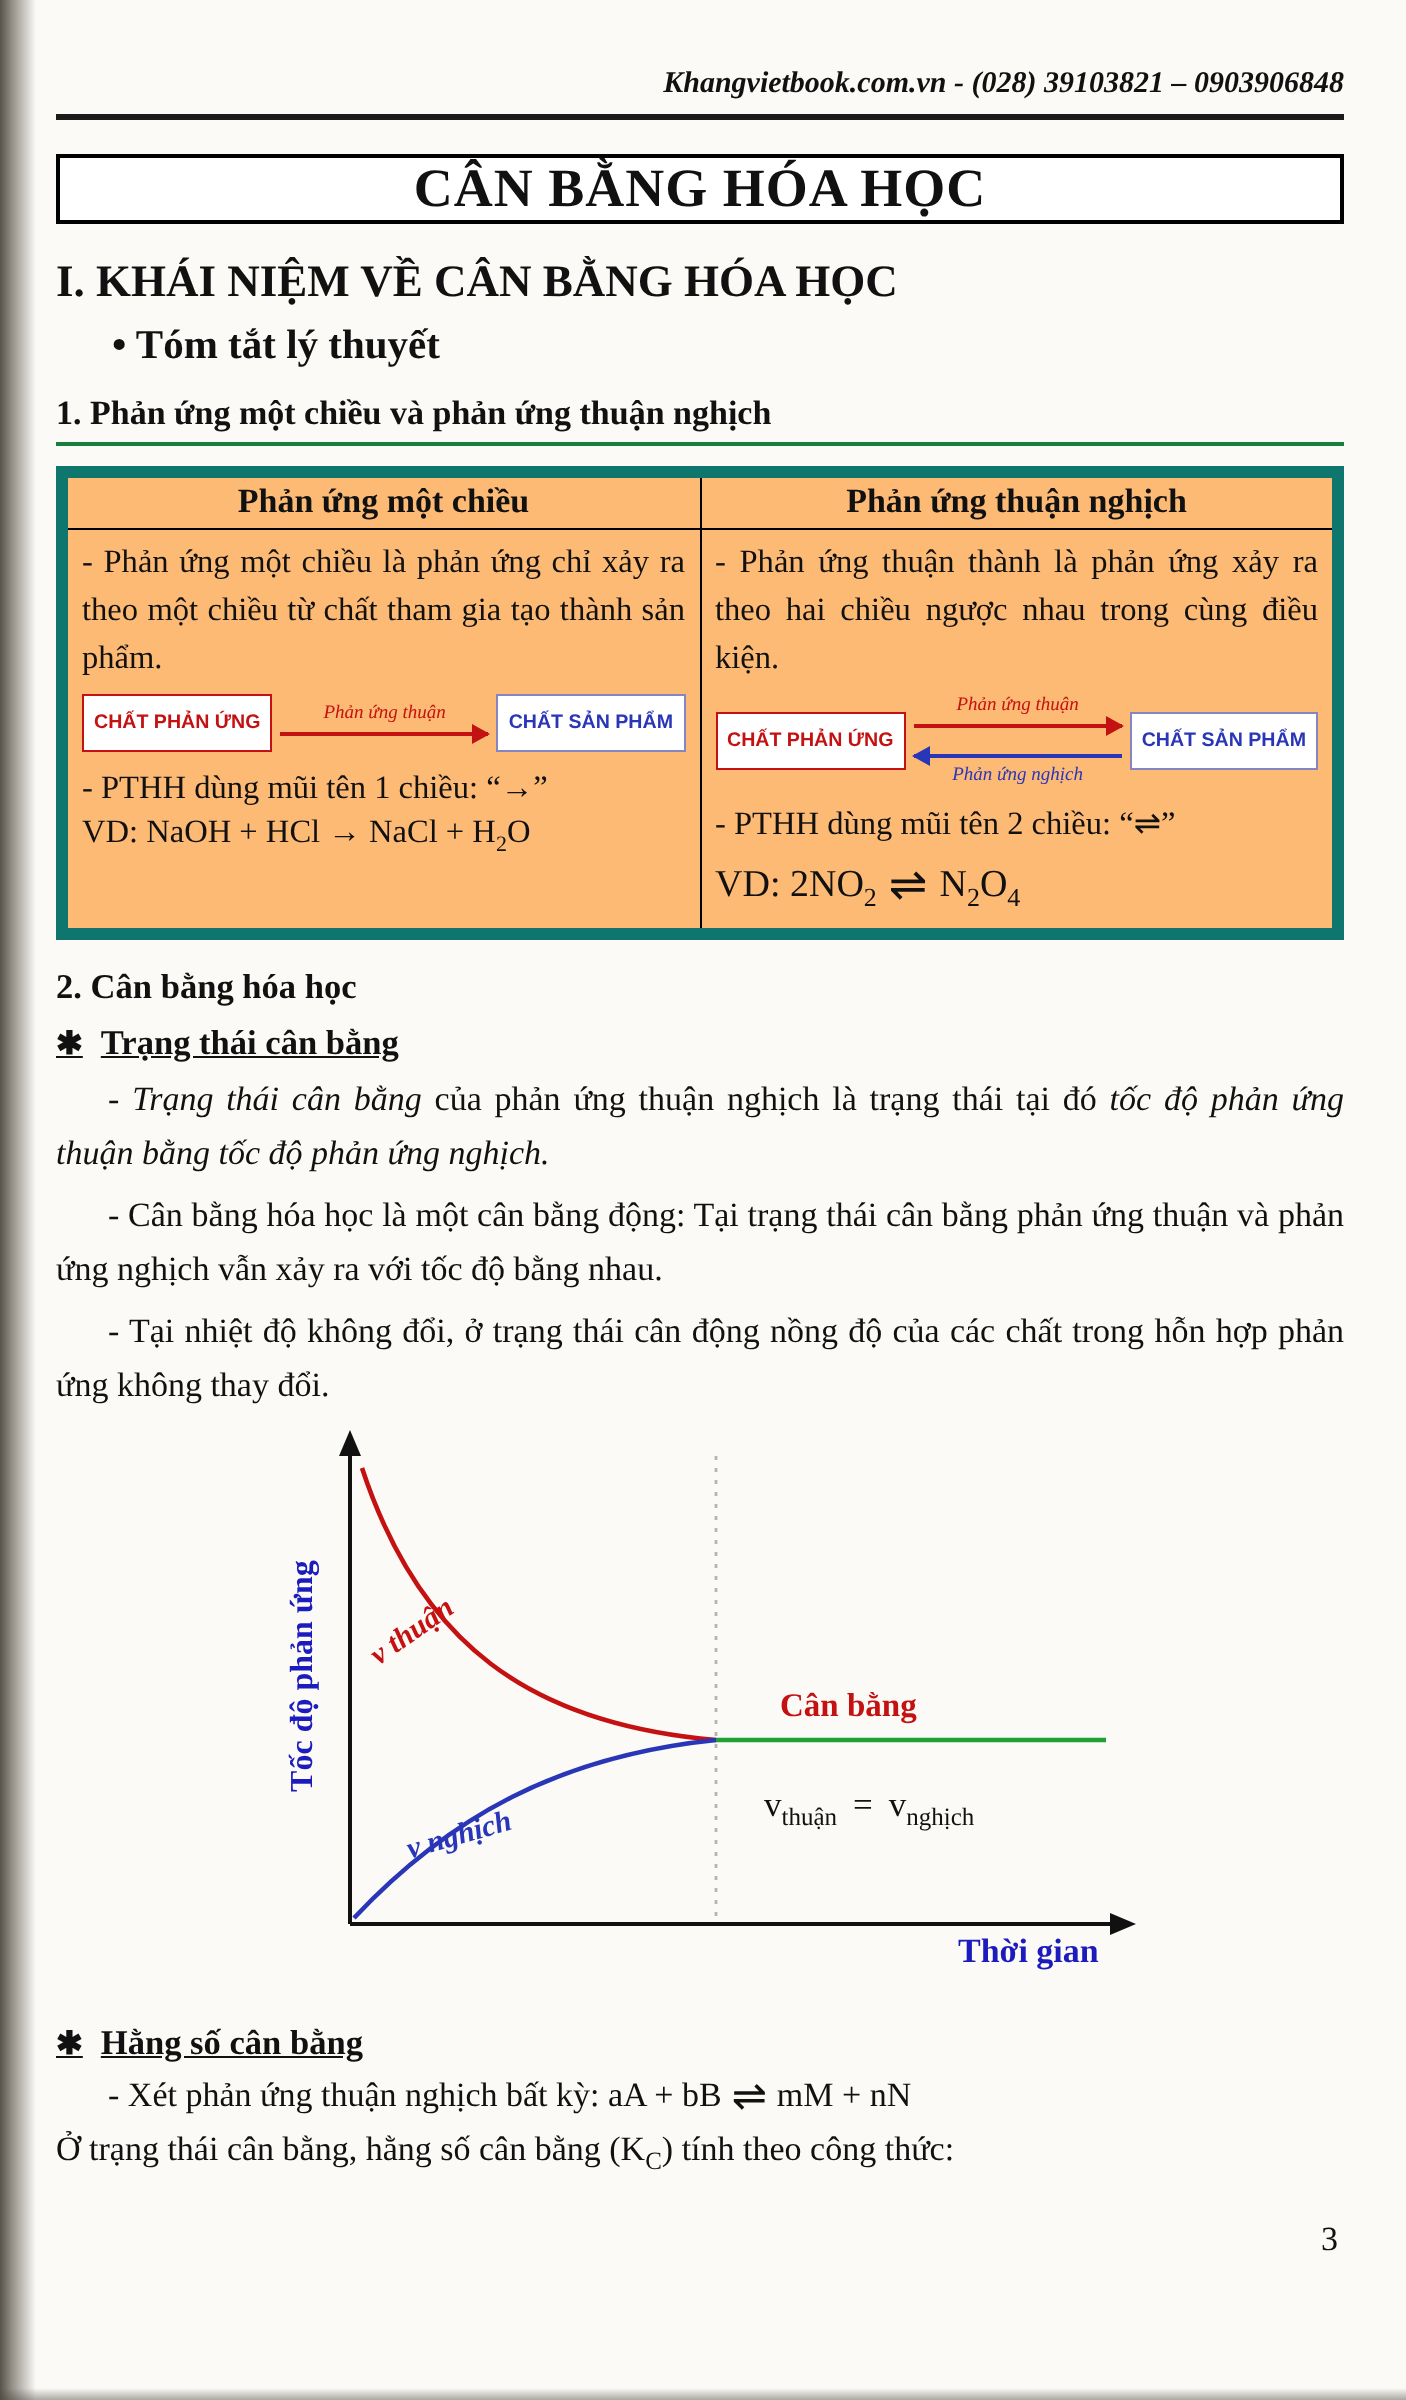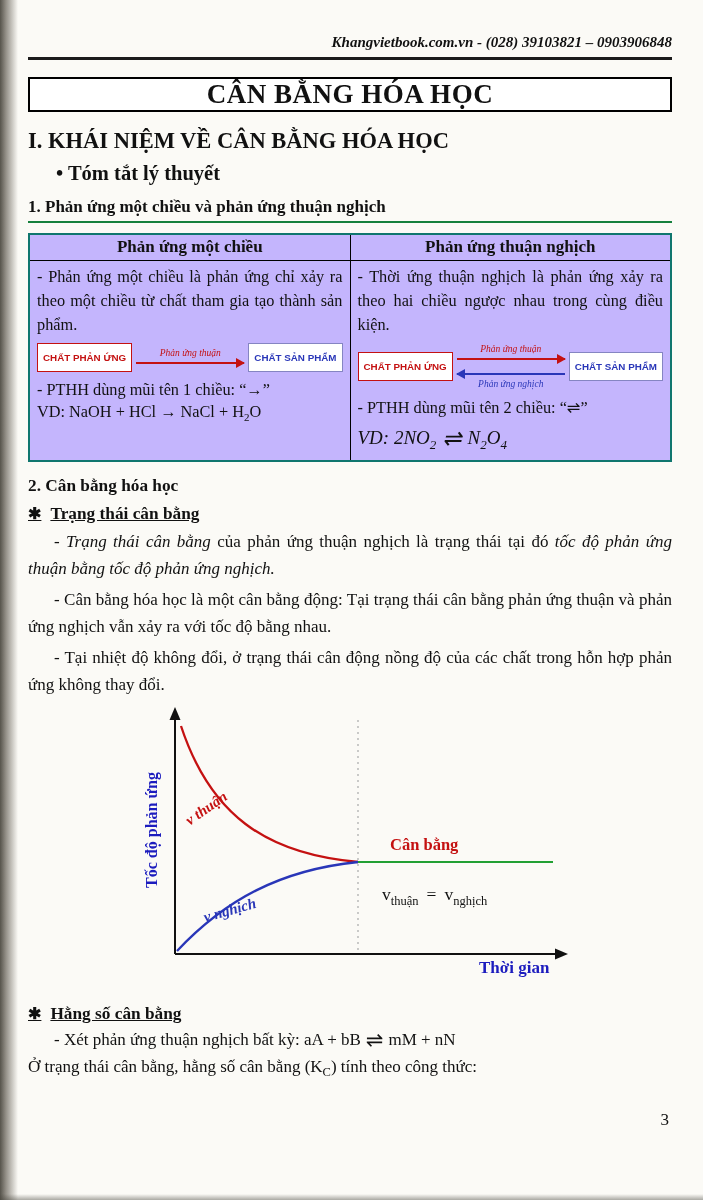--- a/index.html
+++ b/index.html
@@ -19,21 +19,21 @@
              display:flex; align-items:center; }
   .book-title { flex:1; display:flex; align-items:center; justify-content:center;
              font-weight:bold; font-size:27px; letter-spacing:.5px;text-align:right; }
 
   .h1 { margin:16px 28px 0; font-size:22.5px; font-weight:bold; }
   .summary { margin:8px 28px 0 56px; font-size:20.5px; font-weight:bold; }
   .topic { margin:12px 31px 0 28px; font-size:17px; font-weight:bold;
            border-bottom:2px solid #15803d; padding-bottom:4px; }
 
   table.cmp { margin:10px 31px 0 28px; border-collapse:collapse; width:calc(100% - 59px);
-              table-layout:fixed; border:2px solid #0f766e; background:#c4b5fd; }
+              table-layout:fixed; border:6px solid #0f766e; background:#fdba74; }
   .cmp th, .cmp td { border:1.6px solid #000; }
   .cmp th { font-size:17px; padding:2px 4px 3px; text-align:center; }
   .cmp td { vertical-align:top; padding:2px 7px 8px; }
   .cell-para { margin:2px 0 4px; font-size:16.3px; line-height:24px; text-align:justify; }
   .diagram { display:flex; align-items:center; margin:6px 0 8px; }
   .chem-box { border:1.6px solid; font-family:"Liberation Sans", sans-serif; font-weight:bold;
               font-size:9.8px; padding:8px 5px; white-space:nowrap; background:#fff; }
   .chem-box.red { color:#c41111; border-color:#c41111; }
   .chem-box.blue { color:#2936b8; border-color:#8585c2; }
   .arrow-col { flex:1; padding:0 4px; min-width:0; }
@@ -42,21 +42,21 @@
   .arrow { position:relative; height:2px; background:currentColor; margin:3px 0; }
   .arrow.red { color:#c41111; } .arrow.blue { color:#2936b8; }
   .arrow.right::after { content:""; position:absolute; right:-1px; top:-4px;
      border-top:5px solid transparent; border-bottom:5px solid transparent; border-left:9px solid currentColor; }
   .arrow.left::before { content:""; position:absolute; left:-1px; top:-4px;
      border-top:5px solid transparent; border-bottom:5px solid transparent; border-right:9px solid currentColor; }
   .gap7 { height:7px; }
   .cell-note { margin:2px 0; font-size:16.3px; }
   .cell-vd { margin:2px 0 0; font-size:16.3px; }
   .cell-vd sub { font-size:11px; }
-  .cell-vd.big { font-size:19px; margin-top:7px;font-style:italic; }
+  .cell-vd.big { font-size:19px; margin-top:7px; }
   .cell-vd.big sub { font-size:13px; }
   .harpoon { font-size:23px; vertical-align:-2px; padding:0 6px; }
 
   .h2 { margin:14px 28px 5px; font-size:17.3px; font-weight:bold; }
   .hstar { margin:8px 28px 0; font-size:17.3px; font-weight:bold;text-decoration:underline; }
   .hstar .star { margin-right:9px; font-size:16px; }
   .para { margin:4px 31px 0 28px; font-size:17px; line-height:27px; text-align:justify; text-indent:26px; }
   .para .i { font-style:italic; }
 
   .chart { position:relative; height:292px; margin-top:6px; }
@@ -112,21 +112,21 @@
             <div class="arrow-col">
               <div class="arrow-label red">Phản ứng thuận</div>
               <div class="arrow right red"></div>
             </div>
             <div class="chem-box blue">CHẤT SẢN PHẨM</div>
           </div>
           <p class="cell-note">- PTHH dùng mũi tên 1 chiều: “→”</p>
           <p class="cell-vd"><span>VD: NaOH + HCl → NaCl + H</span><sub>2</sub><span>O</span></p>
         </td>
         <td>
-          <p class="cell-para">- Thời ứng thuận nghịch là phản ứng xảy ra theo hai chiều ngược nhau trong cùng điều kiện.</p>
+          <p class="cell-para">- Phản ứng thuận thành là phản ứng xảy ra theo hai chiều ngược nhau trong cùng điều kiện.</p>
           <div class="diagram">
             <div class="chem-box red">CHẤT PHẢN ỨNG</div>
             <div class="arrow-col">
               <div class="arrow-label red">Phản ứng thuận</div>
               <div class="arrow right red"></div>
               <div class="gap7"></div>
               <div class="arrow left blue"></div>
               <div class="arrow-label blue">Phản ứng nghịch</div>
             </div>
             <div class="chem-box blue">CHẤT SẢN PHẨM</div>

